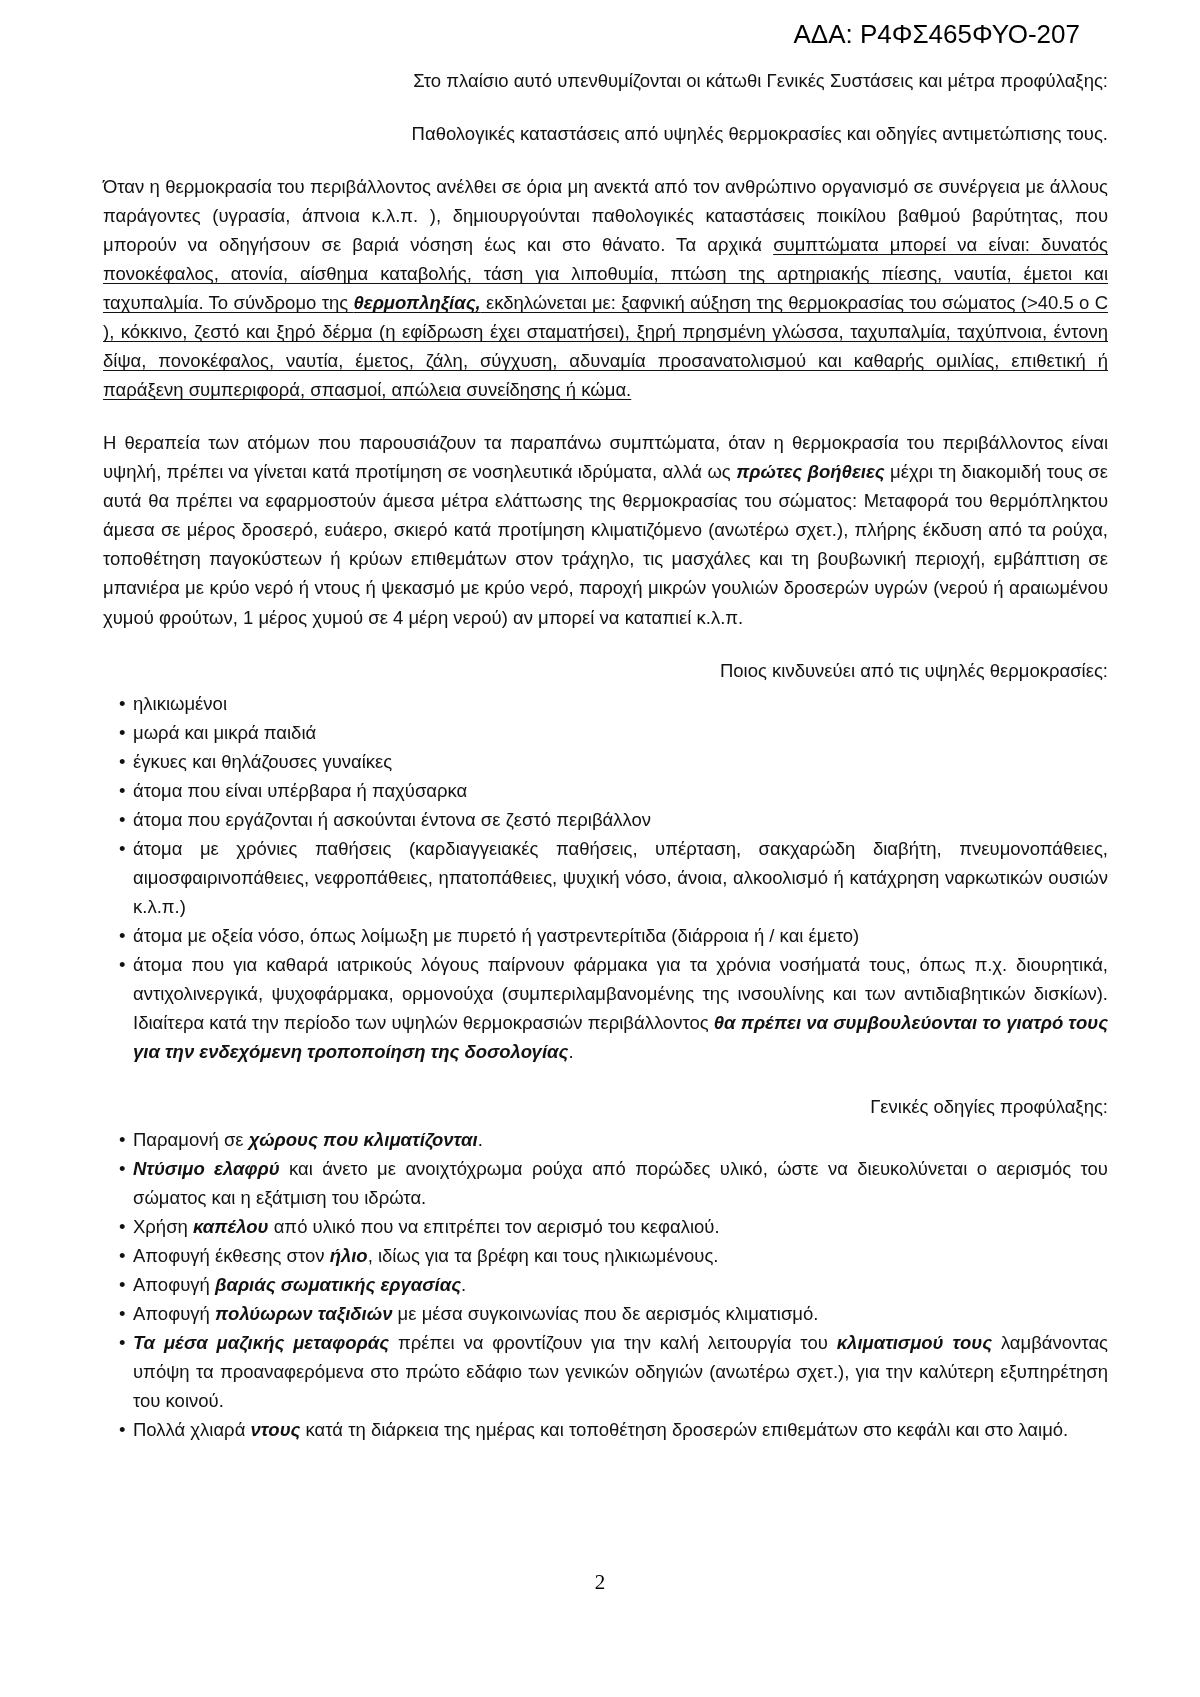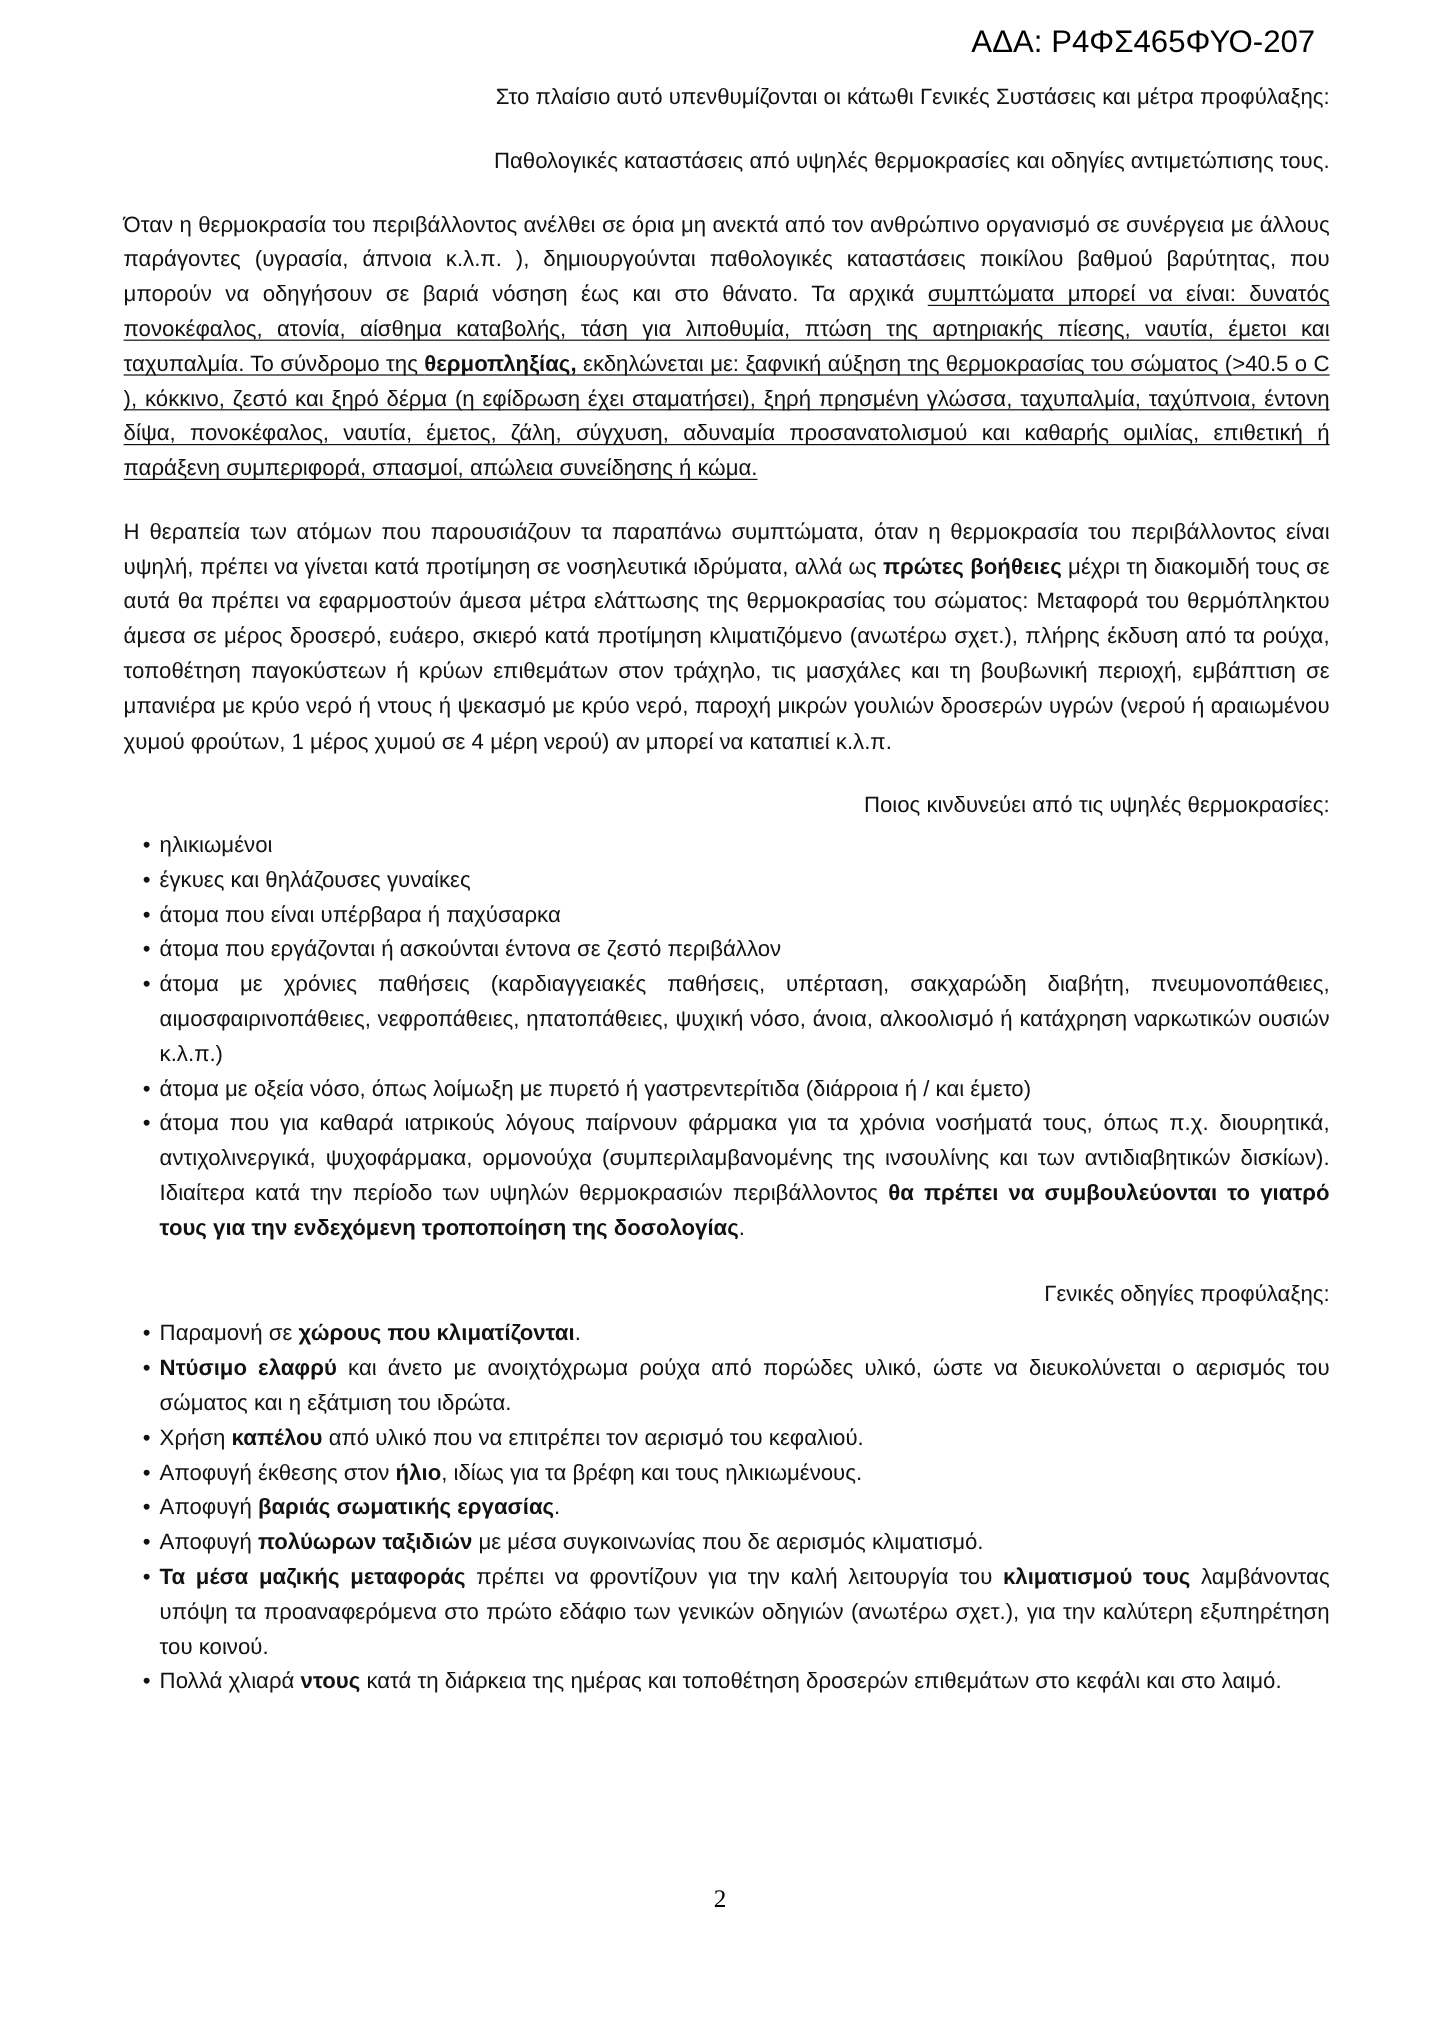--- a/index.html
+++ b/index.html
@@ -10,30 +10,30 @@
     color:#121212;
     font-family:"Liberation Sans","DejaVu Sans",sans-serif;
     font-size:18.5px;
     line-height:1.57;
     box-sizing:border-box;
     padding:66px 92px 0 103px;
     overflow:hidden;
   }
   .ada{
     position:absolute;
-    top:14px;right:104px;
+    top:14px;right:120px;
     font-size:26px;
     color:#000;
     white-space:nowrap;
   }
   .body{margin:0 0 24px 0;text-align:right;}
   .just{text-align:justify;}
   .bold{font-weight:normal;}
   .bold.tight{margin-bottom:4px;margin-top:24px;}
-  .b{font-weight:bold;}
+  .b{font-weight:bold;font-style:italic;}
   .u{text-decoration:underline;text-decoration-skip-ink:none;text-underline-offset:3px;}
   ul.list{
     list-style:none;
     margin:0 0 26px 0;
     padding:0;
   }
   ul.list li{
     position:relative;
     padding-left:30px;
     text-align:justify;
@@ -66,20 +66,21 @@
   <p class="body bold">Παθολογικές καταστάσεις από υψηλές θερμοκρασίες και οδηγίες αντιμετώπισης τους.</p>
 
   <p class="body just"><span>Όταν η θερμοκρασία του περιβάλλοντος ανέλθει σε όρια μη ανεκτά από τον ανθρώπινο οργανισμό σε συνέργεια με άλλους παράγοντες (υγρασία, άπνοια κ.λ.π. ), δημιουργούνται παθολογικές καταστάσεις ποικίλου βαθμού βαρύτητας, που μπορούν να οδηγήσουν σε βαριά νόσηση έως και στο θάνατο. Τα αρχικά </span><span class="u">συμπτώματα μπορεί να είναι: δυνατός πονοκέφαλος, ατονία, αίσθημα καταβολής, τάση για λιποθυμία, πτώση της αρτηριακής πίεσης, ναυτία, έμετοι και ταχυπαλμία. Το σύνδρομο της </span><span class="b u">θερμοπληξίας,</span><span class="u"> εκδηλώνεται με: ξαφνική αύξηση της θερμοκρασίας του σώματος (&gt;40.5 ο C ), κόκκινο, ζεστό και ξηρό δέρμα (η εφίδρωση έχει σταματήσει), ξηρή πρησμένη γλώσσα, ταχυπαλμία, ταχύπνοια, έντονη δίψα, πονοκέφαλος, ναυτία, έμετος, ζάλη, σύγχυση, αδυναμία προσανατολισμού και καθαρής ομιλίας, επιθετική ή παράξενη συμπεριφορά, σπασμοί, απώλεια συνείδησης ή κώμα.</span></p>
 
   <p class="body just"><span>Η θεραπεία των ατόμων που παρουσιάζουν τα παραπάνω συμπτώματα, όταν η θερμοκρασία του περιβάλλοντος είναι υψηλή, πρέπει να γίνεται κατά προτίμηση σε νοσηλευτικά ιδρύματα, αλλά ως </span><span class="b">πρώτες βοήθειες</span><span> μέχρι τη διακομιδή τους σε αυτά θα πρέπει να εφαρμοστούν άμεσα μέτρα ελάττωσης της θερμοκρασίας του σώματος: Μεταφορά του θερμόπληκτου άμεσα σε μέρος δροσερό, ευάερο, σκιερό κατά προτίμηση κλιματιζόμενο (ανωτέρω σχετ.), πλήρης έκδυση από τα ρούχα, τοποθέτηση παγοκύστεων ή κρύων επιθεμάτων στον τράχηλο, τις μασχάλες και τη βουβωνική περιοχή, εμβάπτιση σε μπανιέρα με κρύο νερό ή ντους ή ψεκασμό με κρύο νερό, παροχή μικρών γουλιών δροσερών υγρών (νερού ή αραιωμένου χυμού φρούτων, 1 μέρος χυμού σε 4 μέρη νερού) αν μπορεί να καταπιεί κ.λ.π.</span></p>
 
   <p class="body bold tight">Ποιος κινδυνεύει από τις υψηλές θερμοκρασίες:</p>
 
   <ul class="list">
     <li><span>ηλικιωμένοι</span></li>
+    <li><span>μωρά και μικρά παιδιά</span></li>
     <li><span>έγκυες και θηλάζουσες γυναίκες</span></li>
     <li><span>άτομα που είναι υπέρβαρα ή παχύσαρκα</span></li>
     <li><span>άτομα που εργάζονται ή ασκούνται έντονα σε ζεστό περιβάλλον</span></li>
     <li><span>άτομα με χρόνιες παθήσεις (καρδιαγγειακές παθήσεις, υπέρταση, σακχαρώδη διαβήτη, πνευμονοπάθειες, αιμοσφαιρινοπάθειες, νεφροπάθειες, ηπατοπάθειες, ψυχική νόσο, άνοια, αλκοολισμό ή κατάχρηση ναρκωτικών ουσιών κ.λ.π.)</span></li>
     <li><span>άτομα με οξεία νόσο, όπως λοίμωξη με πυρετό ή γαστρεντερίτιδα (διάρροια ή / και έμετο)</span></li>
     <li><span>άτομα που για καθαρά ιατρικούς λόγους παίρνουν φάρμακα για τα χρόνια νοσήματά τους, όπως π.χ. διουρητικά, αντιχολινεργικά, ψυχοφάρμακα, ορμονούχα (συμπεριλαμβανομένης της ινσουλίνης και των αντιδιαβητικών δισκίων). Ιδιαίτερα κατά την περίοδο των υψηλών θερμοκρασιών περιβάλλοντος </span><span class="b">θα πρέπει να συμβουλεύονται το γιατρό τους για την ενδεχόμενη τροποποίηση της δοσολογίας</span><span>.</span></li>
   </ul>
 
   <p class="body bold tight">Γενικές οδηγίες προφύλαξης:</p>
 

